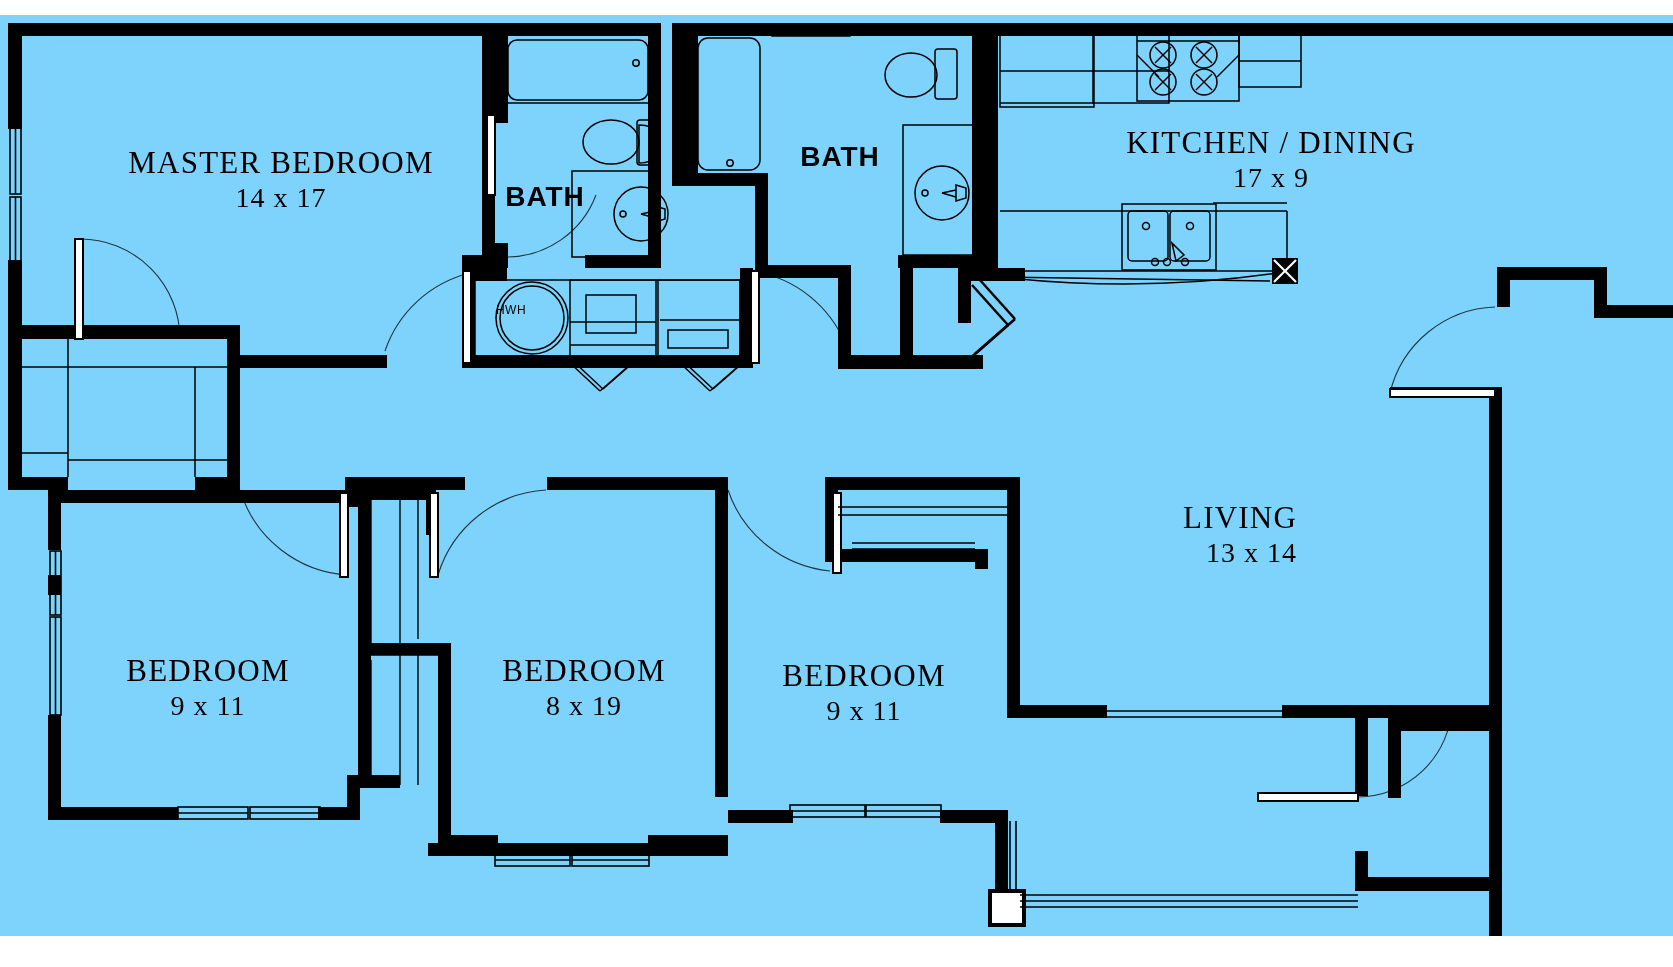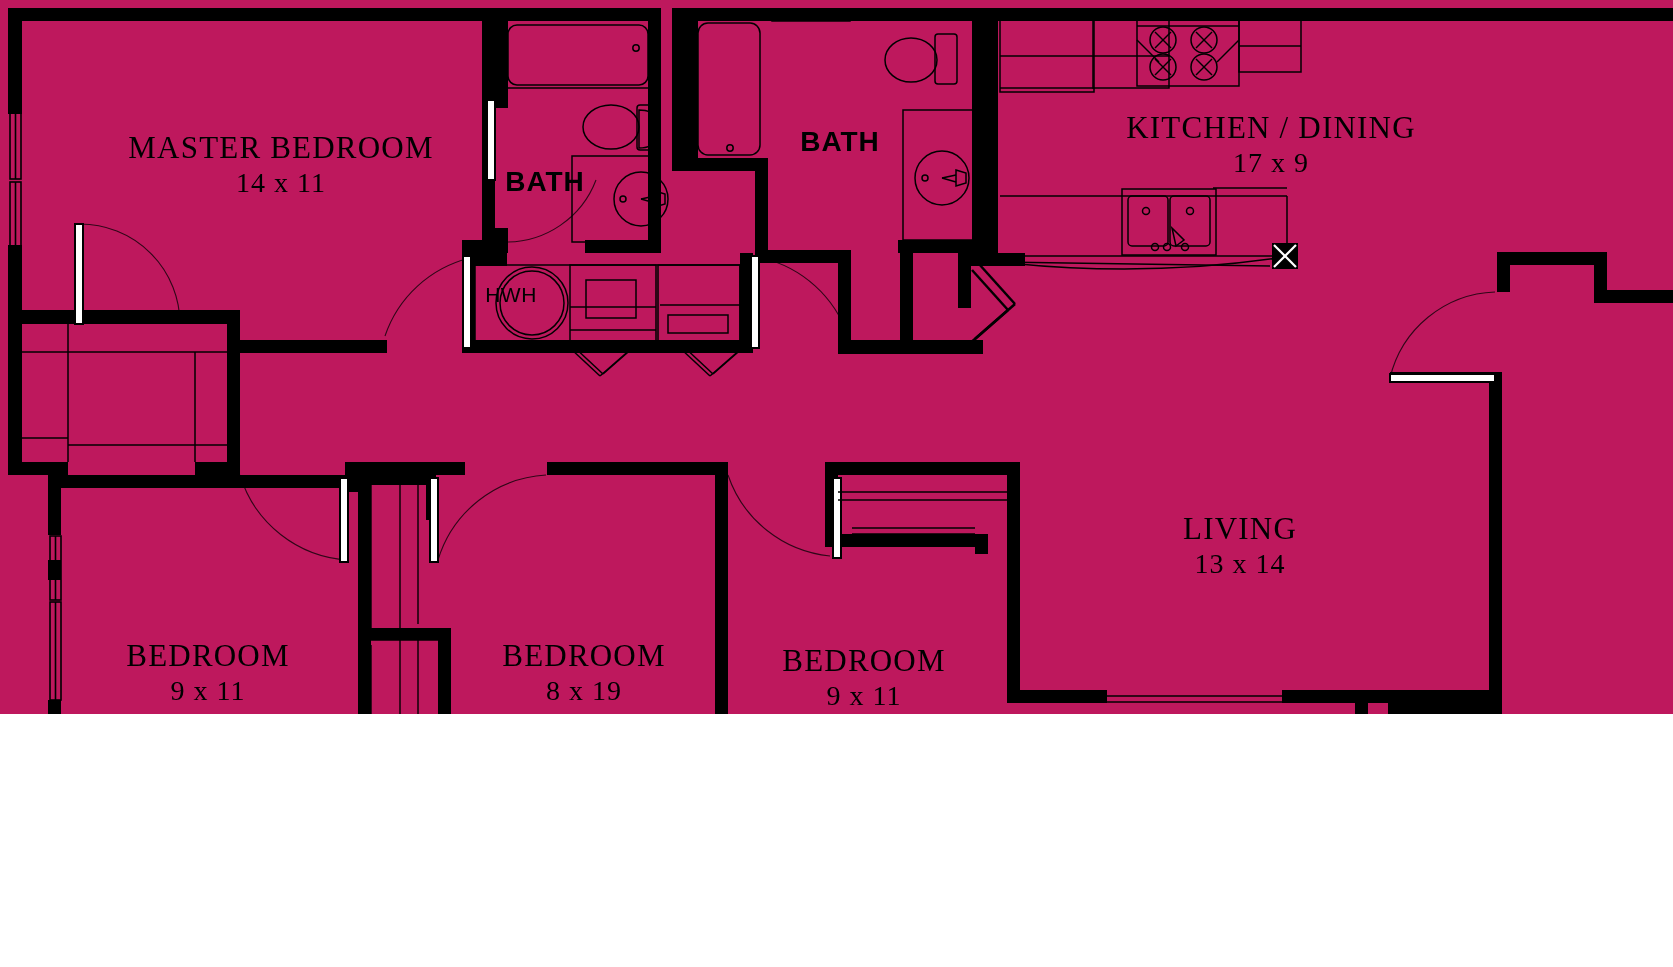--- a/index.html
+++ b/index.html
@@ -1,23 +1,23 @@
 <!DOCTYPE html>
 <html><head>
 <meta charset="utf-8">
 <style>
   html,body{margin:0;padding:0;background:#ffffff;}
   body{font-family:"Liberation Serif", serif;}
-  #plan-wrap{position:relative;width:1673px;height:714px;background:#be185d;overflow:hidden;}
+  #plan-wrap{position:relative;width:1673px;height:921px;background:#7dd3fc;overflow:hidden;margin-top:15px;}
   #plan-svg{position:absolute;left:0;top:0;width:1673px;height:967px;}
   .room-label{position:absolute;text-align:center;color:#000;font-family:"Liberation Serif", serif;white-space:nowrap;pointer-events:none;}
   .room-label .rname{display:block;font-size:31px;letter-spacing:1.2px;line-height:1.05;}
   .room-label .rdim{display:block;font-size:28px;letter-spacing:1px;line-height:1.25;}
   .bath-label{position:absolute;color:#000;font-family:"Liberation Sans", sans-serif;font-weight:700;font-size:28px;letter-spacing:1px;white-space:nowrap;pointer-events:none;}
-  .hwh-label{position:absolute;font-family:"Liberation Sans", sans-serif;font-size:21px;color:#000;letter-spacing:0.5px;pointer-events:none;}
+  .hwh-label{position:absolute;font-family:"Liberation Sans", sans-serif;font-size:12px;color:#000;letter-spacing:0.5px;pointer-events:none;}
 </style>
 </head>
 <body>
 
 <div id="plan-wrap">
 
   <svg id="plan-svg" viewBox="0 0 1673 967" xmlns="http://www.w3.org/2000/svg">
 
     <g fill="#000000">
 
@@ -344,33 +344,33 @@
       <line x1="852" y1="534" x2="975" y2="534"></line>
 
       <line x1="1020" y1="696" x2="1282" y2="696"></line>
       <line x1="1020" y1="702" x2="1282" y2="702"></line>
     </g>
 
   </svg>
 
   <div class="room-label" style="left:281px;top:132px;transform:translateX(-50%);">
     <span class="rname">MASTER BEDROOM</span>
-    <span class="rdim">14 x 11</span>
+    <span class="rdim">14 x 17</span>
   </div>
 
   <div class="bath-label" style="left:545px;top:166px;transform:translateX(-50%);">BATH</div>
 
   <div class="bath-label" style="left:840px;top:126px;transform:translateX(-50%);">BATH</div>
 
   <div class="room-label" style="left:1271px;top:112px;transform:translateX(-50%);">
     <span class="rname">KITCHEN / DINING</span>
     <span class="rdim">17 x 9</span>
   </div>
 
-  <div class="room-label" style="left:1240px;top:513px;transform:translateX(-50%);">
+  <div class="room-label" style="left:1240px;top:487px;transform:translateX(-50%);text-align:right;">
     <span class="rname">LIVING</span>
     <span class="rdim">13 x 14</span>
   </div>
 
   <div class="room-label" style="left:208px;top:640px;transform:translateX(-50%);">
     <span class="rname">BEDROOM</span>
     <span class="rdim">9 x 11</span>
   </div>
 
   <div class="room-label" style="left:584px;top:640px;transform:translateX(-50%);">

